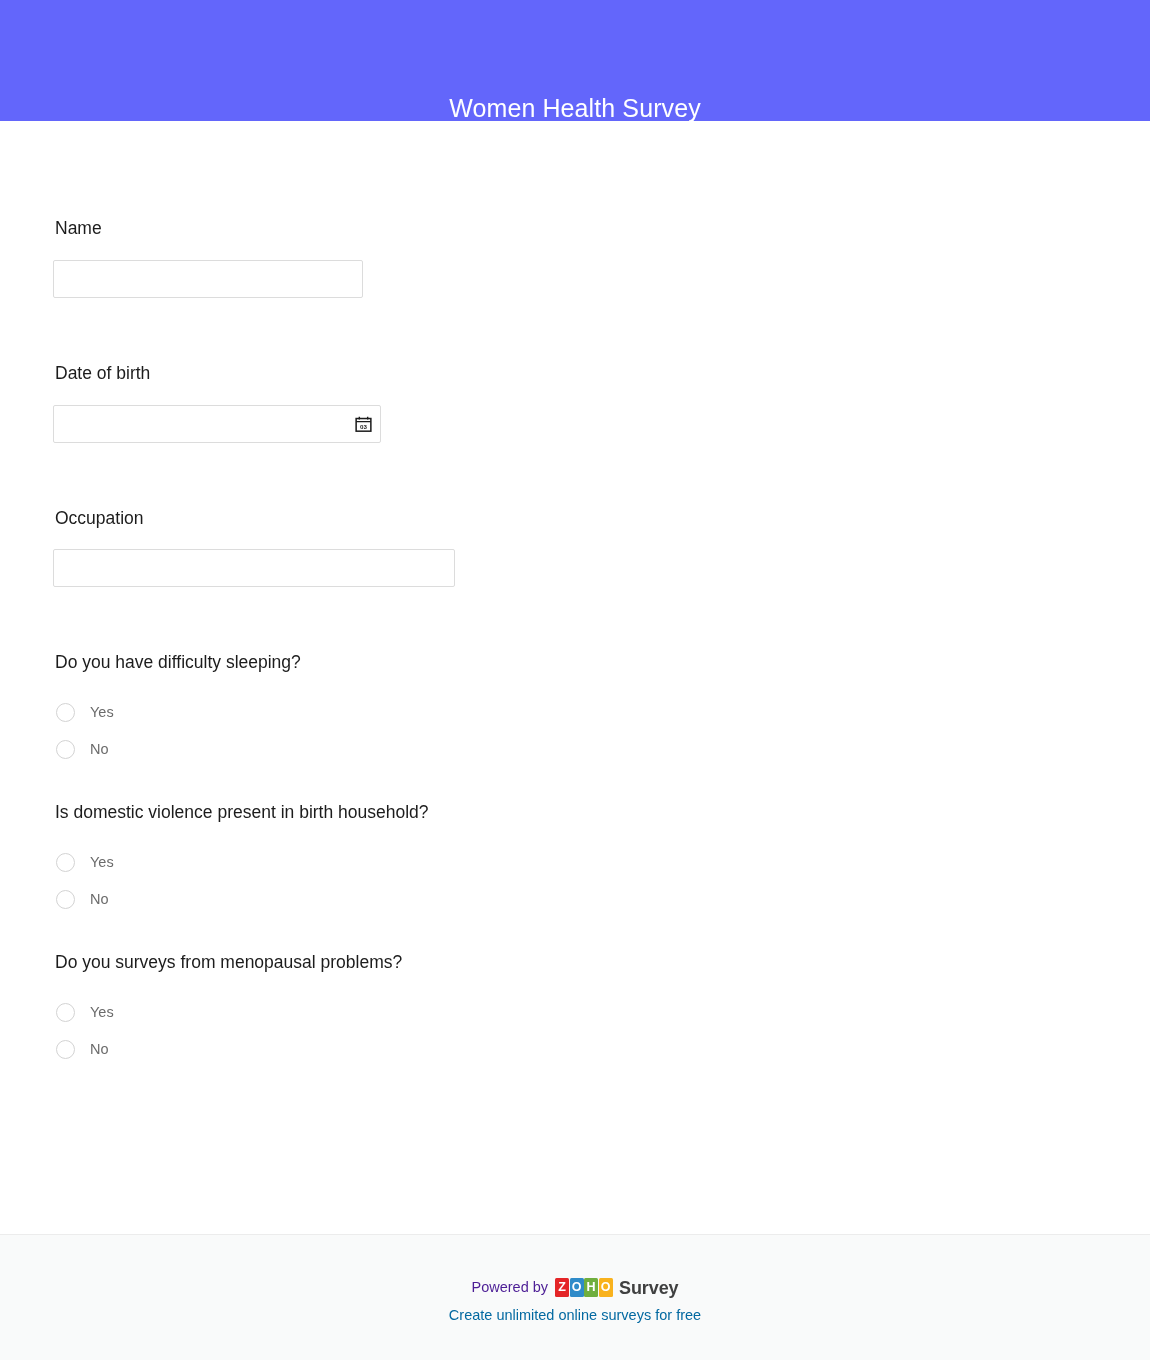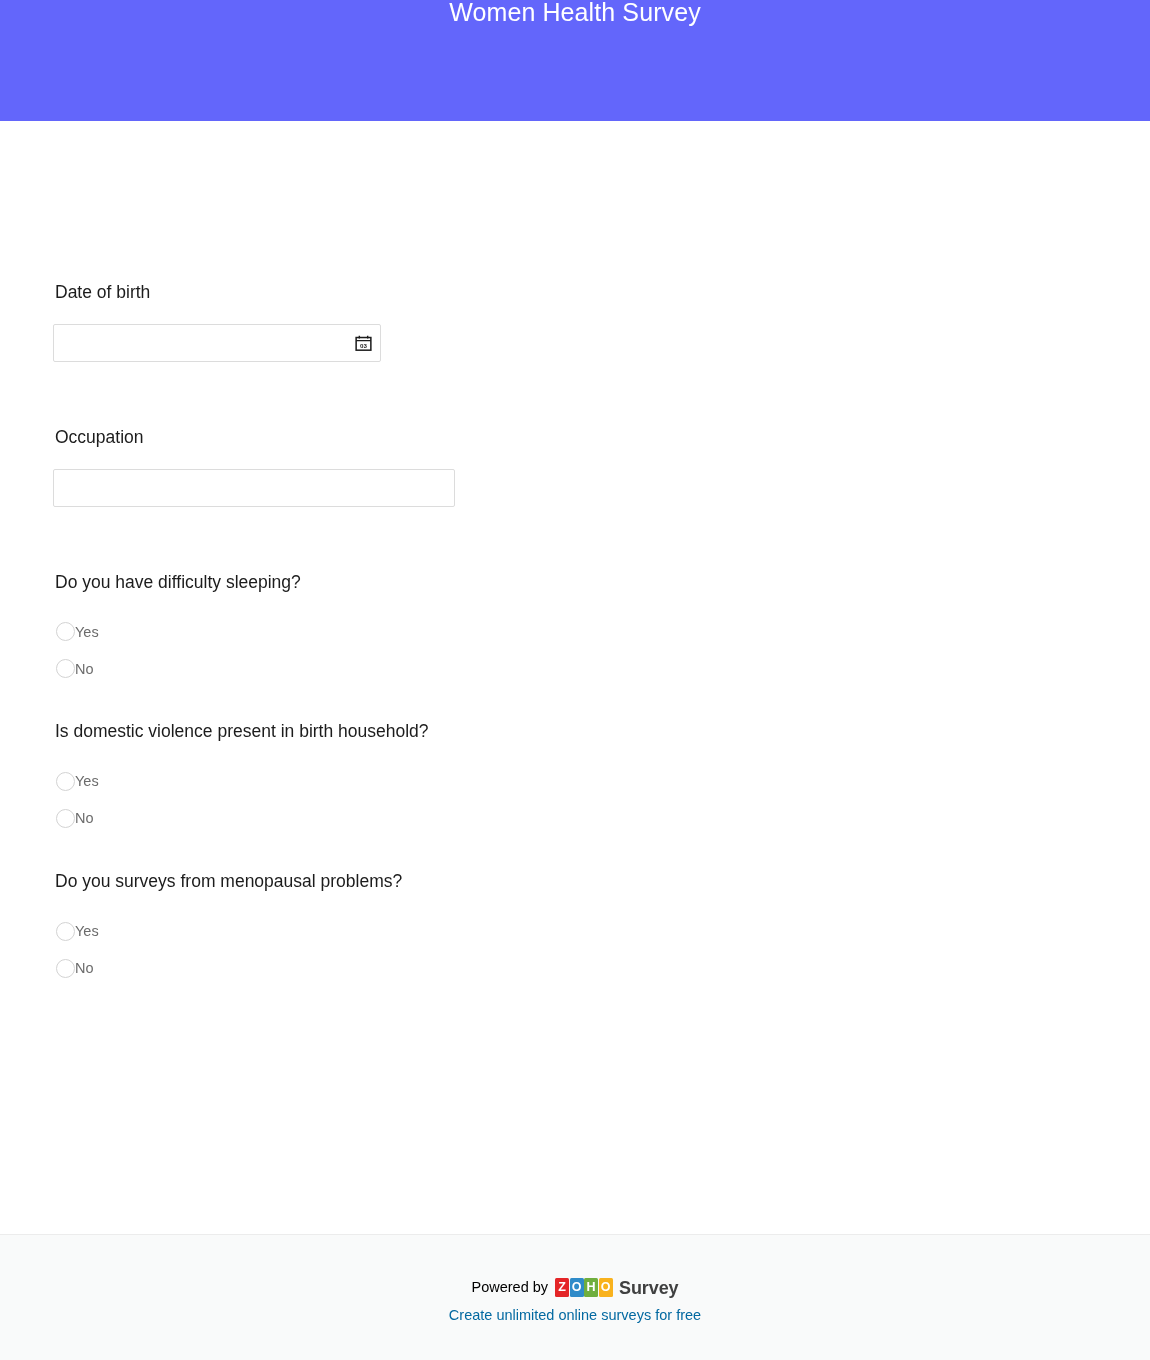--- a/index.html
+++ b/index.html
@@ -14,21 +14,21 @@
     font-family: "Liberation Sans", sans-serif;
     -webkit-font-smoothing: antialiased;
   }
 
   
   .survey-header {
     width: 100%;
     height: 121px;
     background: #6366fb;
     display: flex;
-    align-items: flex-start;
+    align-items: flex-end;
     justify-content: center;
   }
   .survey-title {
     color: #ffffff;
     font-size: 25px;
     font-weight: 400;
     letter-spacing: 0.1px;
     line-height: 1;
     margin: 0;
   }
@@ -109,20 +109,21 @@
     height: 19px;
     border: 1.5px solid #d3d3d3;
     border-radius: 50%;
     background: #fff;
     flex: 0 0 auto;
     margin-left: 3px;
   }
   .option-label {
     font-size: 14.5px;
     color: #6b6b6b;
+    margin-left: 15px;
     line-height: 1;
   }
 
   
   .footer-divider {
     width: 100%;
     height: 1px;
     background: #ececec;
   }
   .survey-footer {
@@ -135,21 +136,21 @@
     justify-content: flex-start;
     padding-top: 43px;
   }
   .powered-line {
     display: flex;
     align-items: center;
     line-height: 1;
   }
   .powered-by-text {
     font-size: 14.5px;
-    color: #000000;
+    color: #4c1d95;
     margin-right: 7px;
   }
   .zoho-logo {
     display: inline-flex;
     align-items: center;
     margin-right: 6px;
   }
   .zoho-tile {
     width: 14px;
     height: 19px;
@@ -183,20 +184,24 @@
 </head>
 <body>
 
 <header class="survey-header">
   <h1 class="survey-title">Women Health Survey</h1>
 </header>
 
 <main class="survey-body">
   <div class="form-inner">
 
+    <section class="question-block">
+      <div class="question-label">Name</div>
+      <input class="text-input name-input" type="text" placeholder="" style="">
+    </section>
     <div class="q-spacer-text"></div>
 
     <section class="question-block">
       <div class="question-label">Date of birth</div>
       <div class="date-wrap">
         <input class="text-input date-input" type="text" placeholder="" style="">
         <svg class="calendar-icon" viewBox="0 0 18 18">
           <rect x="1.2" y="3.2" width="15.6" height="13.4" fill="none" stroke="#1c1c1c" stroke-width="1.6"></rect>
           <line x1="1.2" y1="6.6" x2="16.8" y2="6.6" stroke="#1c1c1c" stroke-width="1.3"></line>
           <line x1="4.6" y1="1.2" x2="4.6" y2="4.2" stroke="#1c1c1c" stroke-width="1.5"></line>

